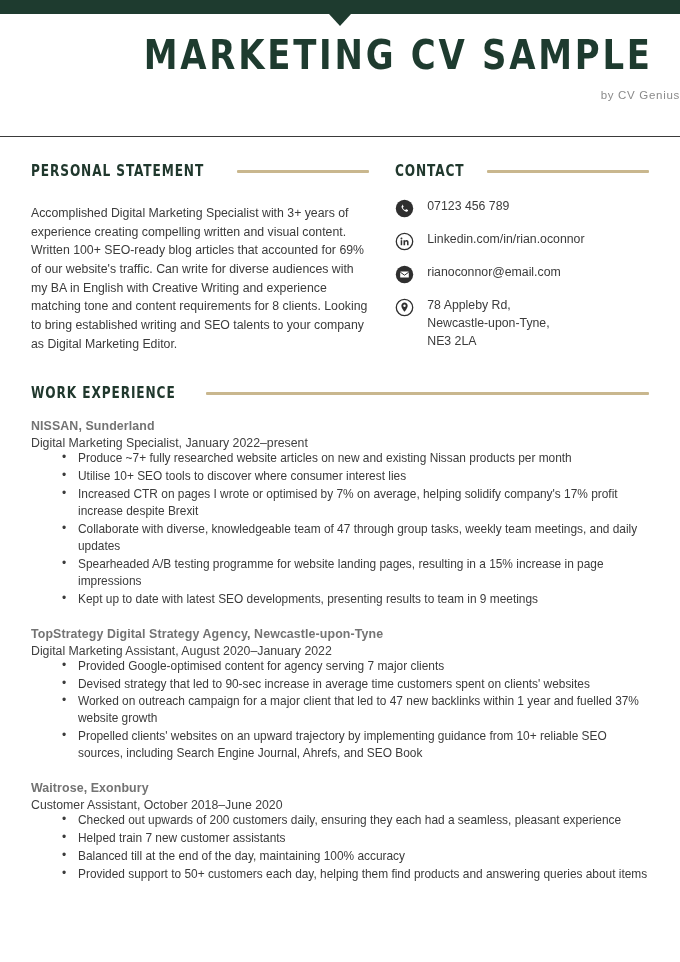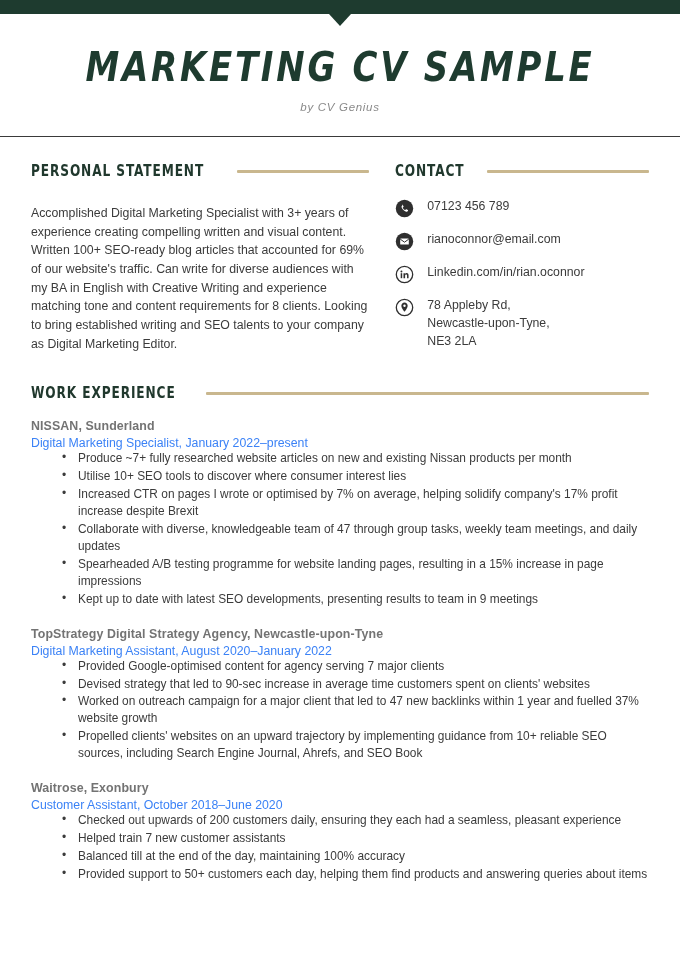--- a/index.html
+++ b/index.html
@@ -31,24 +31,23 @@
     top: 14px;
     transform: translateX(-50%);
     width: 0;
     height: 0;
     border-left: 11px solid transparent;
     border-right: 11px solid transparent;
     border-top: 12px solid #1e3b2f;
   }
 
   .masthead {
-    padding-top: 32px;
-    text-align: center;
+    padding-top: 20px;
+    text-align: right;
     height: 122px;
-    font-style: italic;
   }
   .cv-title {
     font-family: "Liberation Sans Narrow", "DejaVu Sans Condensed", "Liberation Sans", sans-serif;
     font-weight: 700;
     font-size: 41px;
     letter-spacing: 3.0px;
     color: #1e3b2f;
     line-height: 1.05;
     transform: scaleX(0.92);
   }
@@ -146,21 +145,21 @@
 
   .job-company {
     font-size: 12.4px;
     font-weight: 700;
     color: #737373;
     letter-spacing: 0.1px;
   }
   .job-role {
     margin-top: 3px;
     font-size: 12.3px;
-    color: #3b82f6;
+    color: #404040;
   }
   .job-bullets {
     margin-top: 0;
     list-style: none;
   }
   .job-bullets li {
     position: relative;
     padding-left: 47px;
     font-size: 11.9px;
     line-height: 1.42;
@@ -210,43 +209,43 @@
       <ul class="contact-list">
 
         <li class="contact-item">
           <span class="contact-icon">
             <svg width="19" height="19" viewBox="0 0 19 19">
               <circle cx="9.5" cy="9.5" r="8.7" fill="#2f2f2f"></circle>
               <path d="M6.9 5.9c.25-.25.65-.2.83.1l.78 1.3c.14.24.1.55-.1.74l-.52.5c-.1.1-.13.26-.06.39.46.86 1.2 1.6 2.06 2.06.13.07.29.04.39-.06l.5-.52c.19-.2.5-.24.74-.1l1.3.78c.3.18.35.58.1.83l-.62.62c-.3.3-.75.4-1.14.25-1.03-.4-1.98-1.02-2.78-1.82-.8-.8-1.42-1.75-1.82-2.78-.15-.39-.05-.84.25-1.14l.62-.62z" fill="#ffffff"></path>
             </svg>
           </span>
           <span class="contact-text">07123 456 789</span>
-        </li>
-
-        <li class="contact-item">
-          <span class="contact-icon">
-            <svg width="19" height="19" viewBox="0 0 19 19">
-              <circle cx="9.5" cy="9.5" r="8.7" fill="#2f2f2f"></circle>
-              <rect x="5.2" y="6.6" width="8.6" height="6.0" rx="0.7" fill="#ffffff"></rect>
-              <path d="M5.2 7.1l4.3 3.1 4.3-3.1" fill="none" stroke="#2f2f2f" stroke-width="1.0" stroke-linejoin="round"></path>
-            </svg>
-          </span>
-          <span class="contact-text">rianoconnor@email.com</span>
         </li>
 
         <li class="contact-item">
           <span class="contact-icon">
             <svg width="19" height="19" viewBox="0 0 19 19">
               <circle cx="9.5" cy="9.5" r="8.2" fill="none" stroke="#2f2f2f" stroke-width="1.3"></circle>
               <rect x="5.7" y="8.2" width="1.5" height="5.0" fill="#2f2f2f"></rect>
               <circle cx="6.45" cy="6.5" r="0.95" fill="#2f2f2f"></circle>
               <path d="M8.5 13.2V8.2h1.45v.7c.35-.55.95-.85 1.6-.85 1.25 0 2.0.8 2.0 2.3v2.85h-1.5v-2.6c0-.75-.3-1.2-.95-1.2-.6 0-1.0.42-1.0 1.2v2.6H8.5z" fill="#2f2f2f"></path>
             </svg>
           </span>
           <span class="contact-text">Linkedin.com/in/rian.oconnor</span>
+        </li>
+
+        <li class="contact-item">
+          <span class="contact-icon">
+            <svg width="19" height="19" viewBox="0 0 19 19">
+              <circle cx="9.5" cy="9.5" r="8.7" fill="#2f2f2f"></circle>
+              <rect x="5.2" y="6.6" width="8.6" height="6.0" rx="0.7" fill="#ffffff"></rect>
+              <path d="M5.2 7.1l4.3 3.1 4.3-3.1" fill="none" stroke="#2f2f2f" stroke-width="1.0" stroke-linejoin="round"></path>
+            </svg>
+          </span>
+          <span class="contact-text">rianoconnor@email.com</span>
         </li>
 
         <li class="contact-item">
           <span class="contact-icon">
             <svg width="19" height="19" viewBox="0 0 19 19">
               <circle cx="9.5" cy="9.5" r="8.2" fill="none" stroke="#2f2f2f" stroke-width="1.3"></circle>
               <path d="M9.5 4.6c-1.75 0-3.15 1.4-3.15 3.15 0 2.35 3.15 6.0 3.15 6.0s3.15-3.65 3.15-6.0c0-1.75-1.4-3.15-3.15-3.15z" fill="#2f2f2f"></path>
               <circle cx="9.5" cy="7.7" r="1.2" fill="#ffffff"></circle>
             </svg>
           </span>

